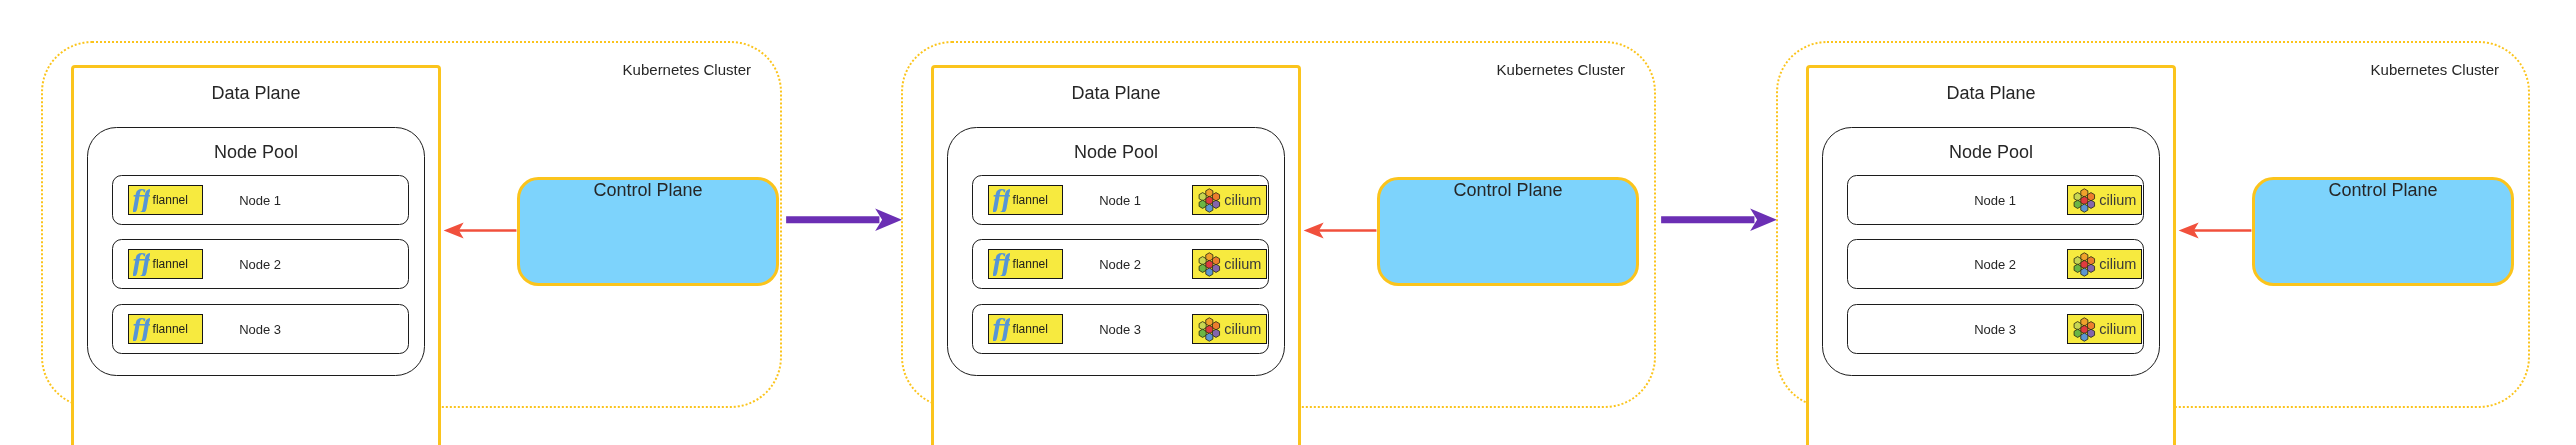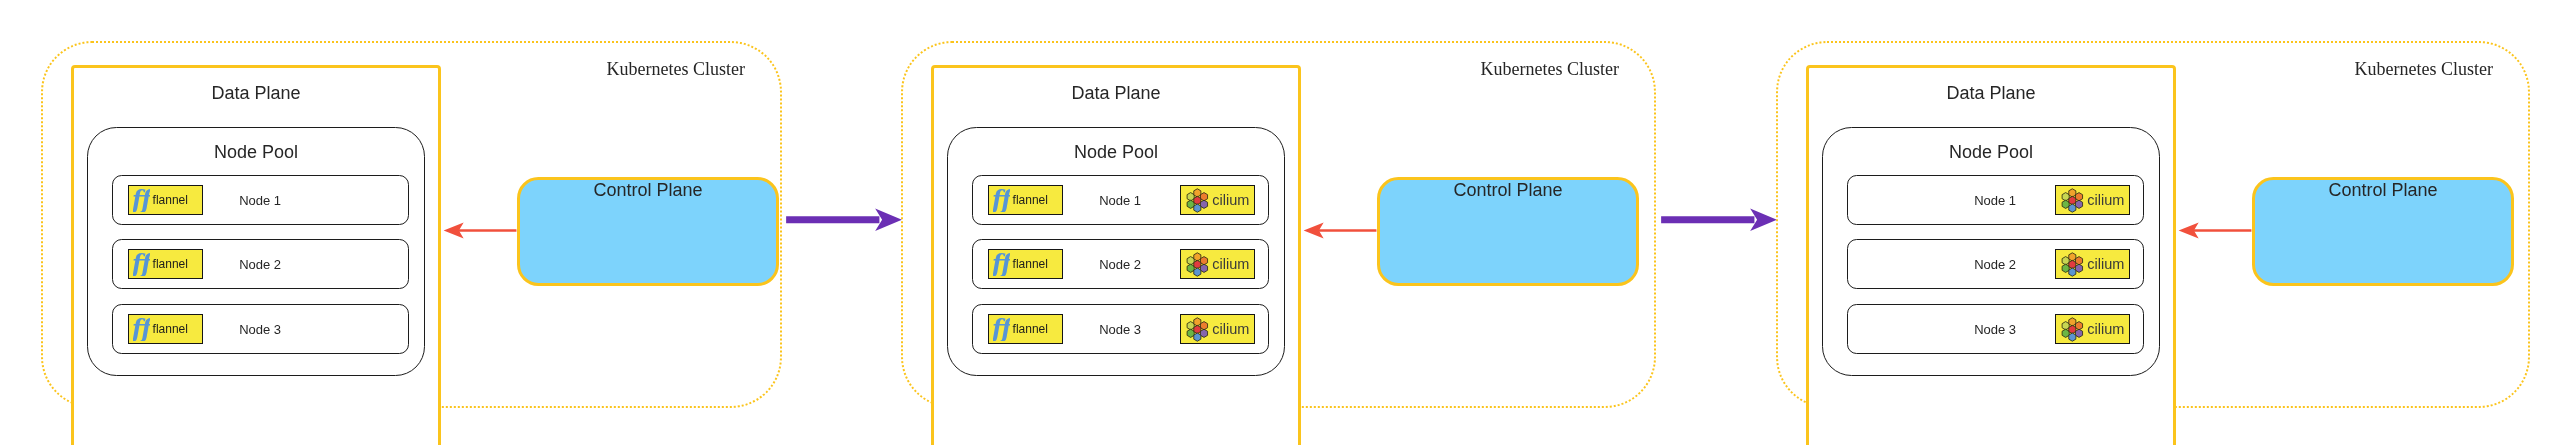--- a/index.html
+++ b/index.html
@@ -16,26 +16,25 @@
   .cluster {
     position: absolute;
     top: 41px;
     height: 367px;
     border: 2.1px dotted var(--cluster_border, #FBC41C);
     border-radius: 51px;
   }
   .cluster-label {
     position: absolute;
     top: 16px;
-    right: 35px;
-    font-size: 18px;
+    right: 29px;
+    font-size: 15px;
     line-height: 21.4px;
     color: var(--text, #262626);
     white-space: nowrap;
-    font-family: Liberation Serif, serif;
   }
   .data-plane {
     position: absolute;
     left: 28px;
     top: 22px;
     width: 370px;
     height: 417px;
     border: 3.7px solid var(--plane_border, #FBC41C);
     border-radius: 4px;
     background: #ffffff;
@@ -89,21 +88,21 @@
     width: 75px;
     height: 30px;
     background: var(--badge_bg, #F7EA3F);
     border: 1.6px solid #161616;
     display: flex;
     align-items: center;
     padding: 0 4.3px;
     gap: 2.7px;
   }
   .badge-left  { left: 15px; }
-  .badge-right { right: 13px; text-align: right; }
+  .badge-right { right: 1px; text-align: right; }
   .badge-label {
     font-size: 12px;
     color: #1c1c1c;
     white-space: nowrap;
   }
   .badge-label.cilium-text { font-size: 14.5px; color: #3a3a3a; }
   .flannel-logo text {
     font-family: "DejaVu Serif", serif;
     font-style: italic;
     font-weight: bold;

